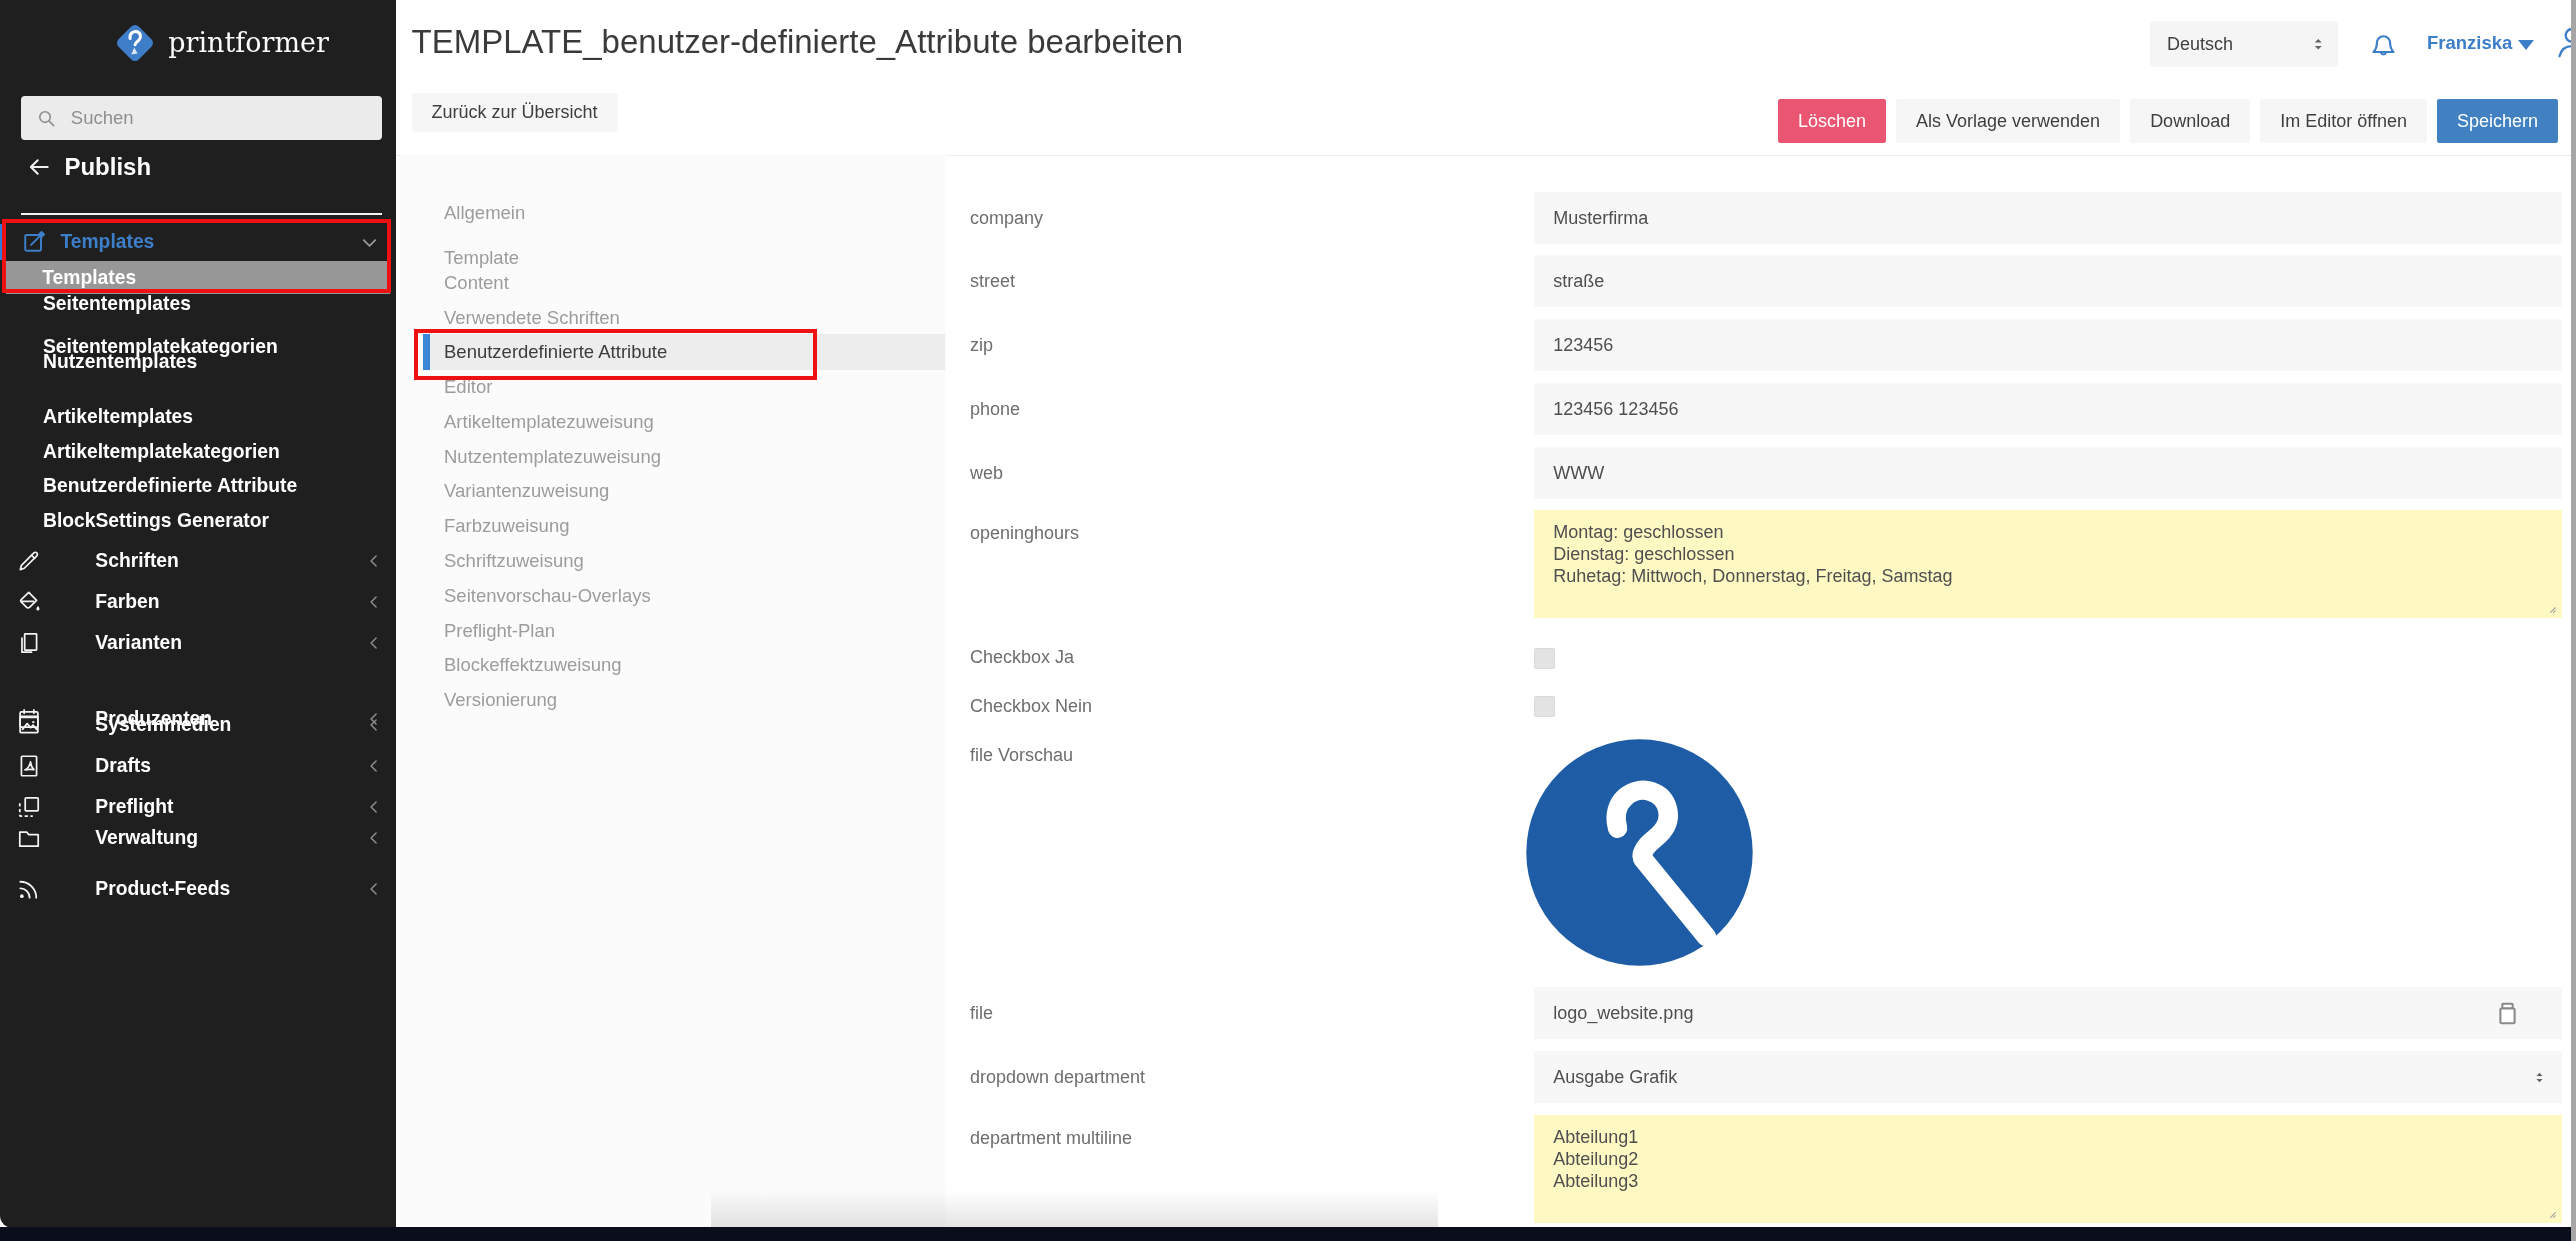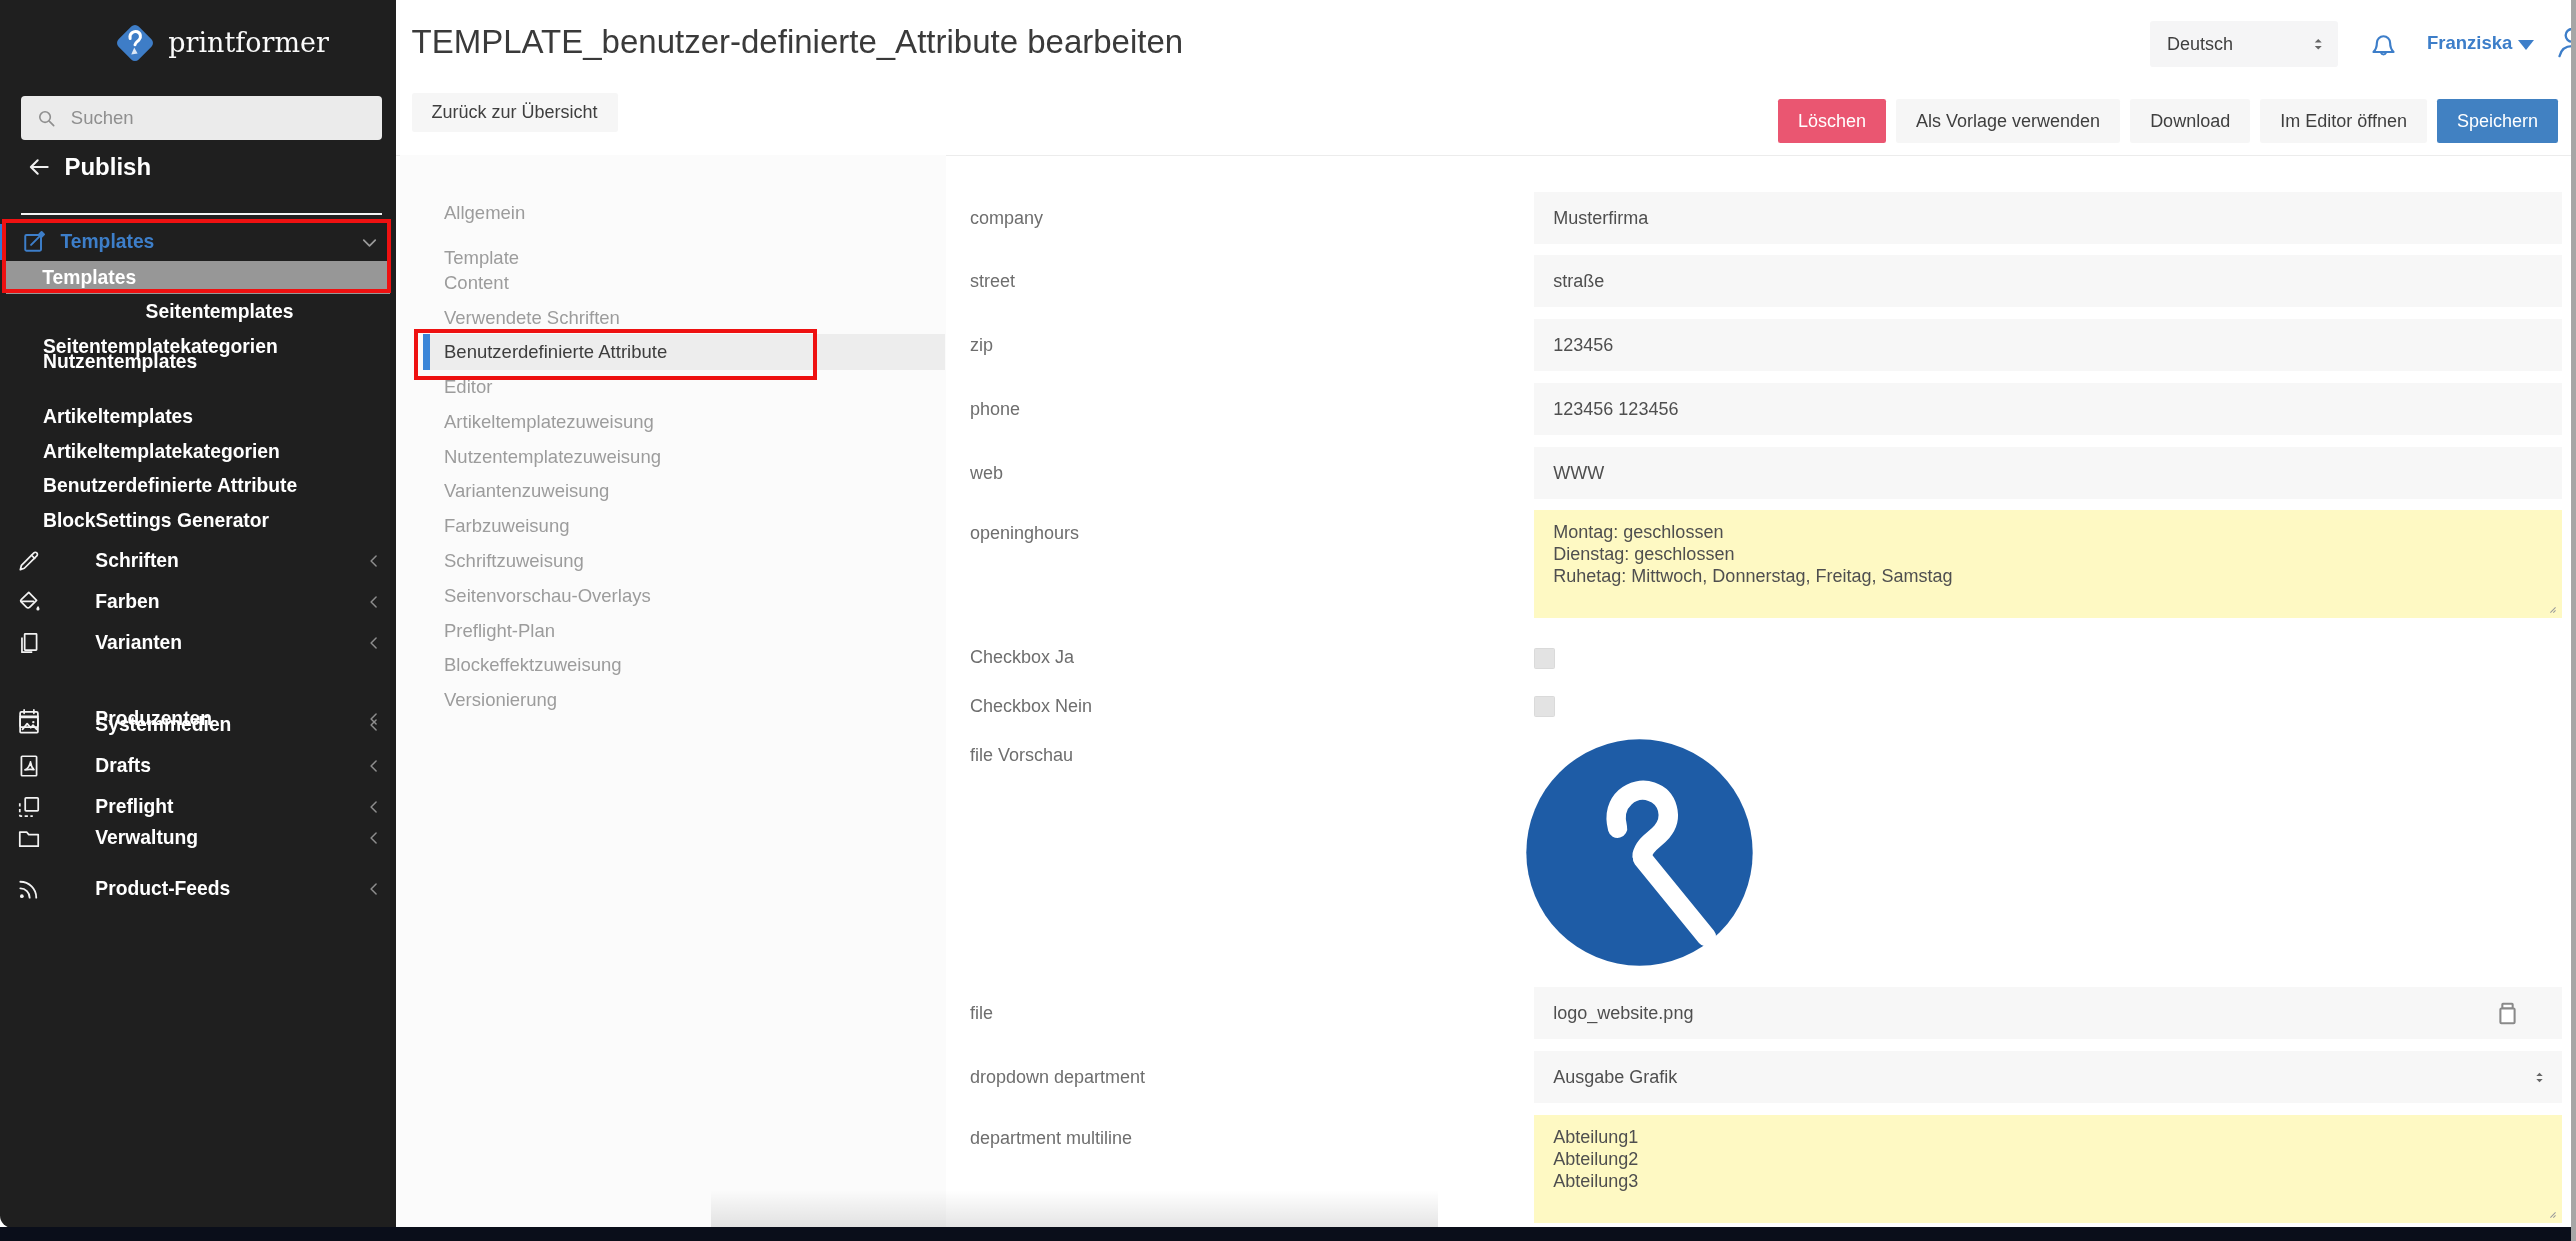--- a/index.html
+++ b/index.html
@@ -144,21 +144,21 @@
       <span class="p-chev">
         <svg width="23" height="23" viewBox="0 0 24 24" fill="none" stroke="currentColor" stroke-width="1.8" stroke-linecap="round" stroke-linejoin="round">
           <path d="M6 9.5l6 6 6-6"></path>
         </svg>
       </span>
     </div>
 
     <div class="sub-item active" style="top:261px;">
         <span>Templates</span>
       </div>
-    <div class="sub-item" style="top:294px;justify-content:center;">
+    <div class="sub-item" style="top:286px;">
         <span>Seitentemplates</span>
       </div>
     <div class="sub-item" style="top:329px;">
         <span>Seitentemplatekategorien</span>
       </div>
     <div class="sub-item" style="top:344px;">
         <span>Nutzentemplates</span>
       </div>
     <div class="sub-item" style="top:399px;">
         <span>Artikeltemplates</span>

